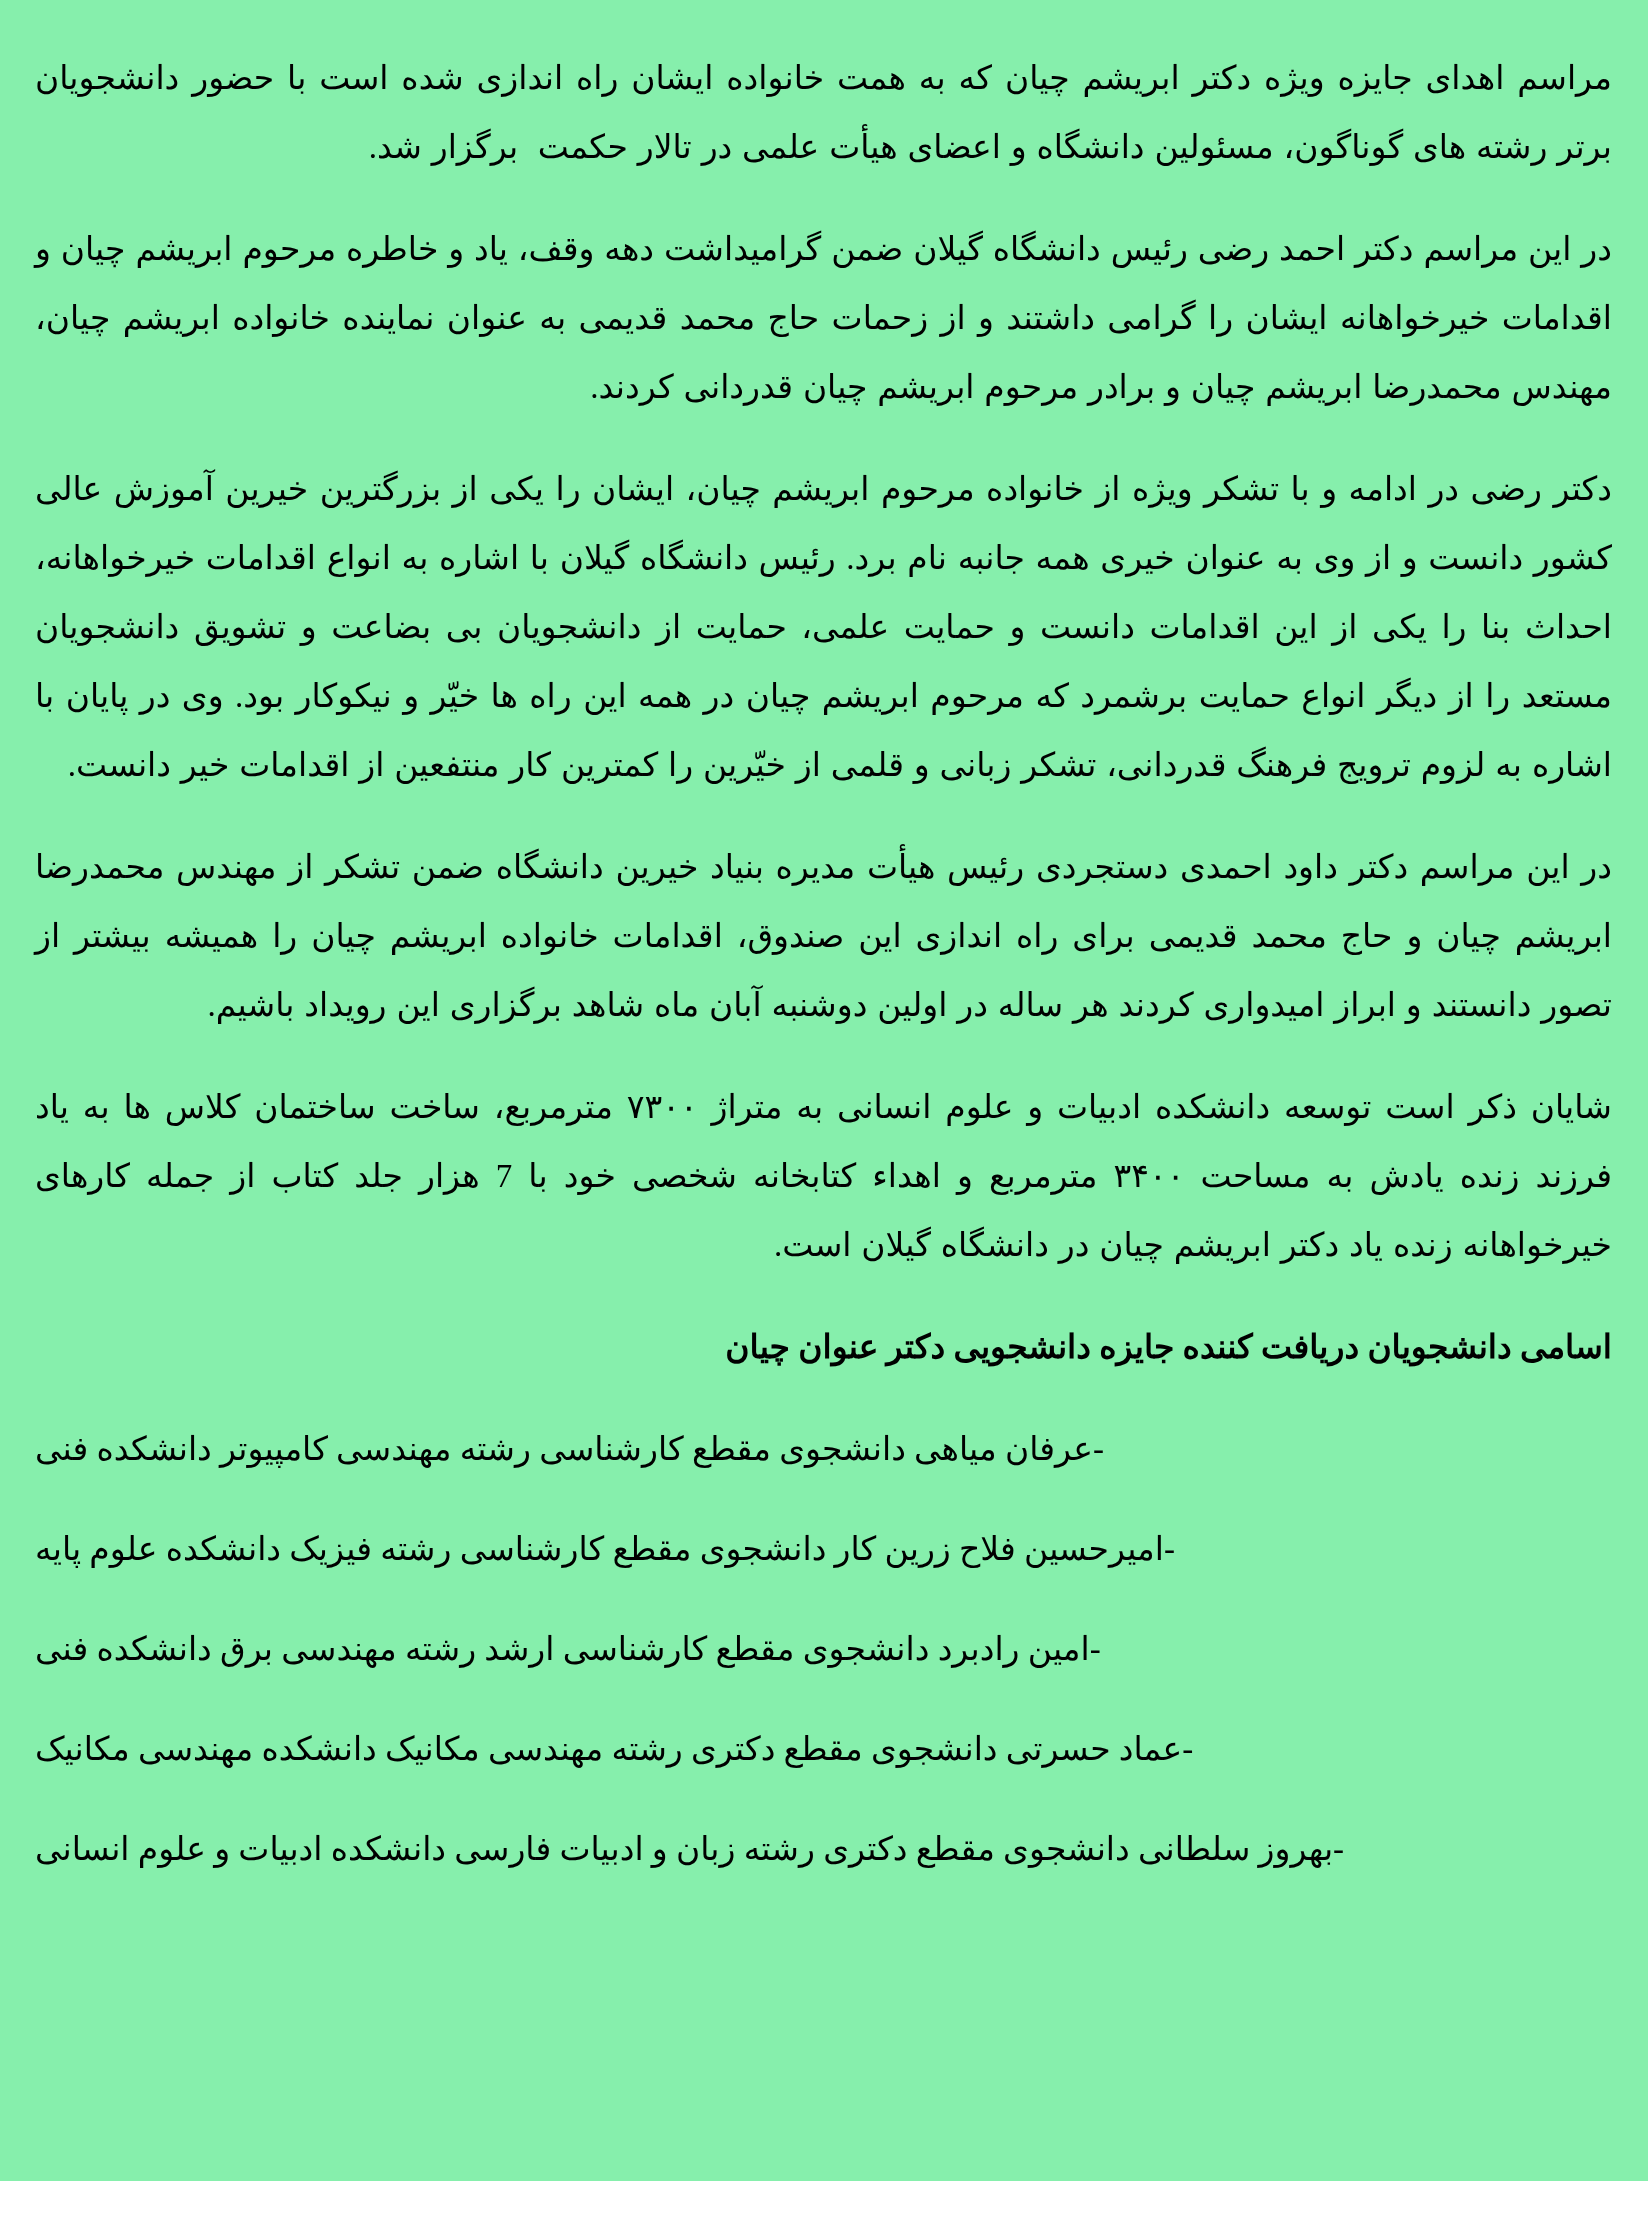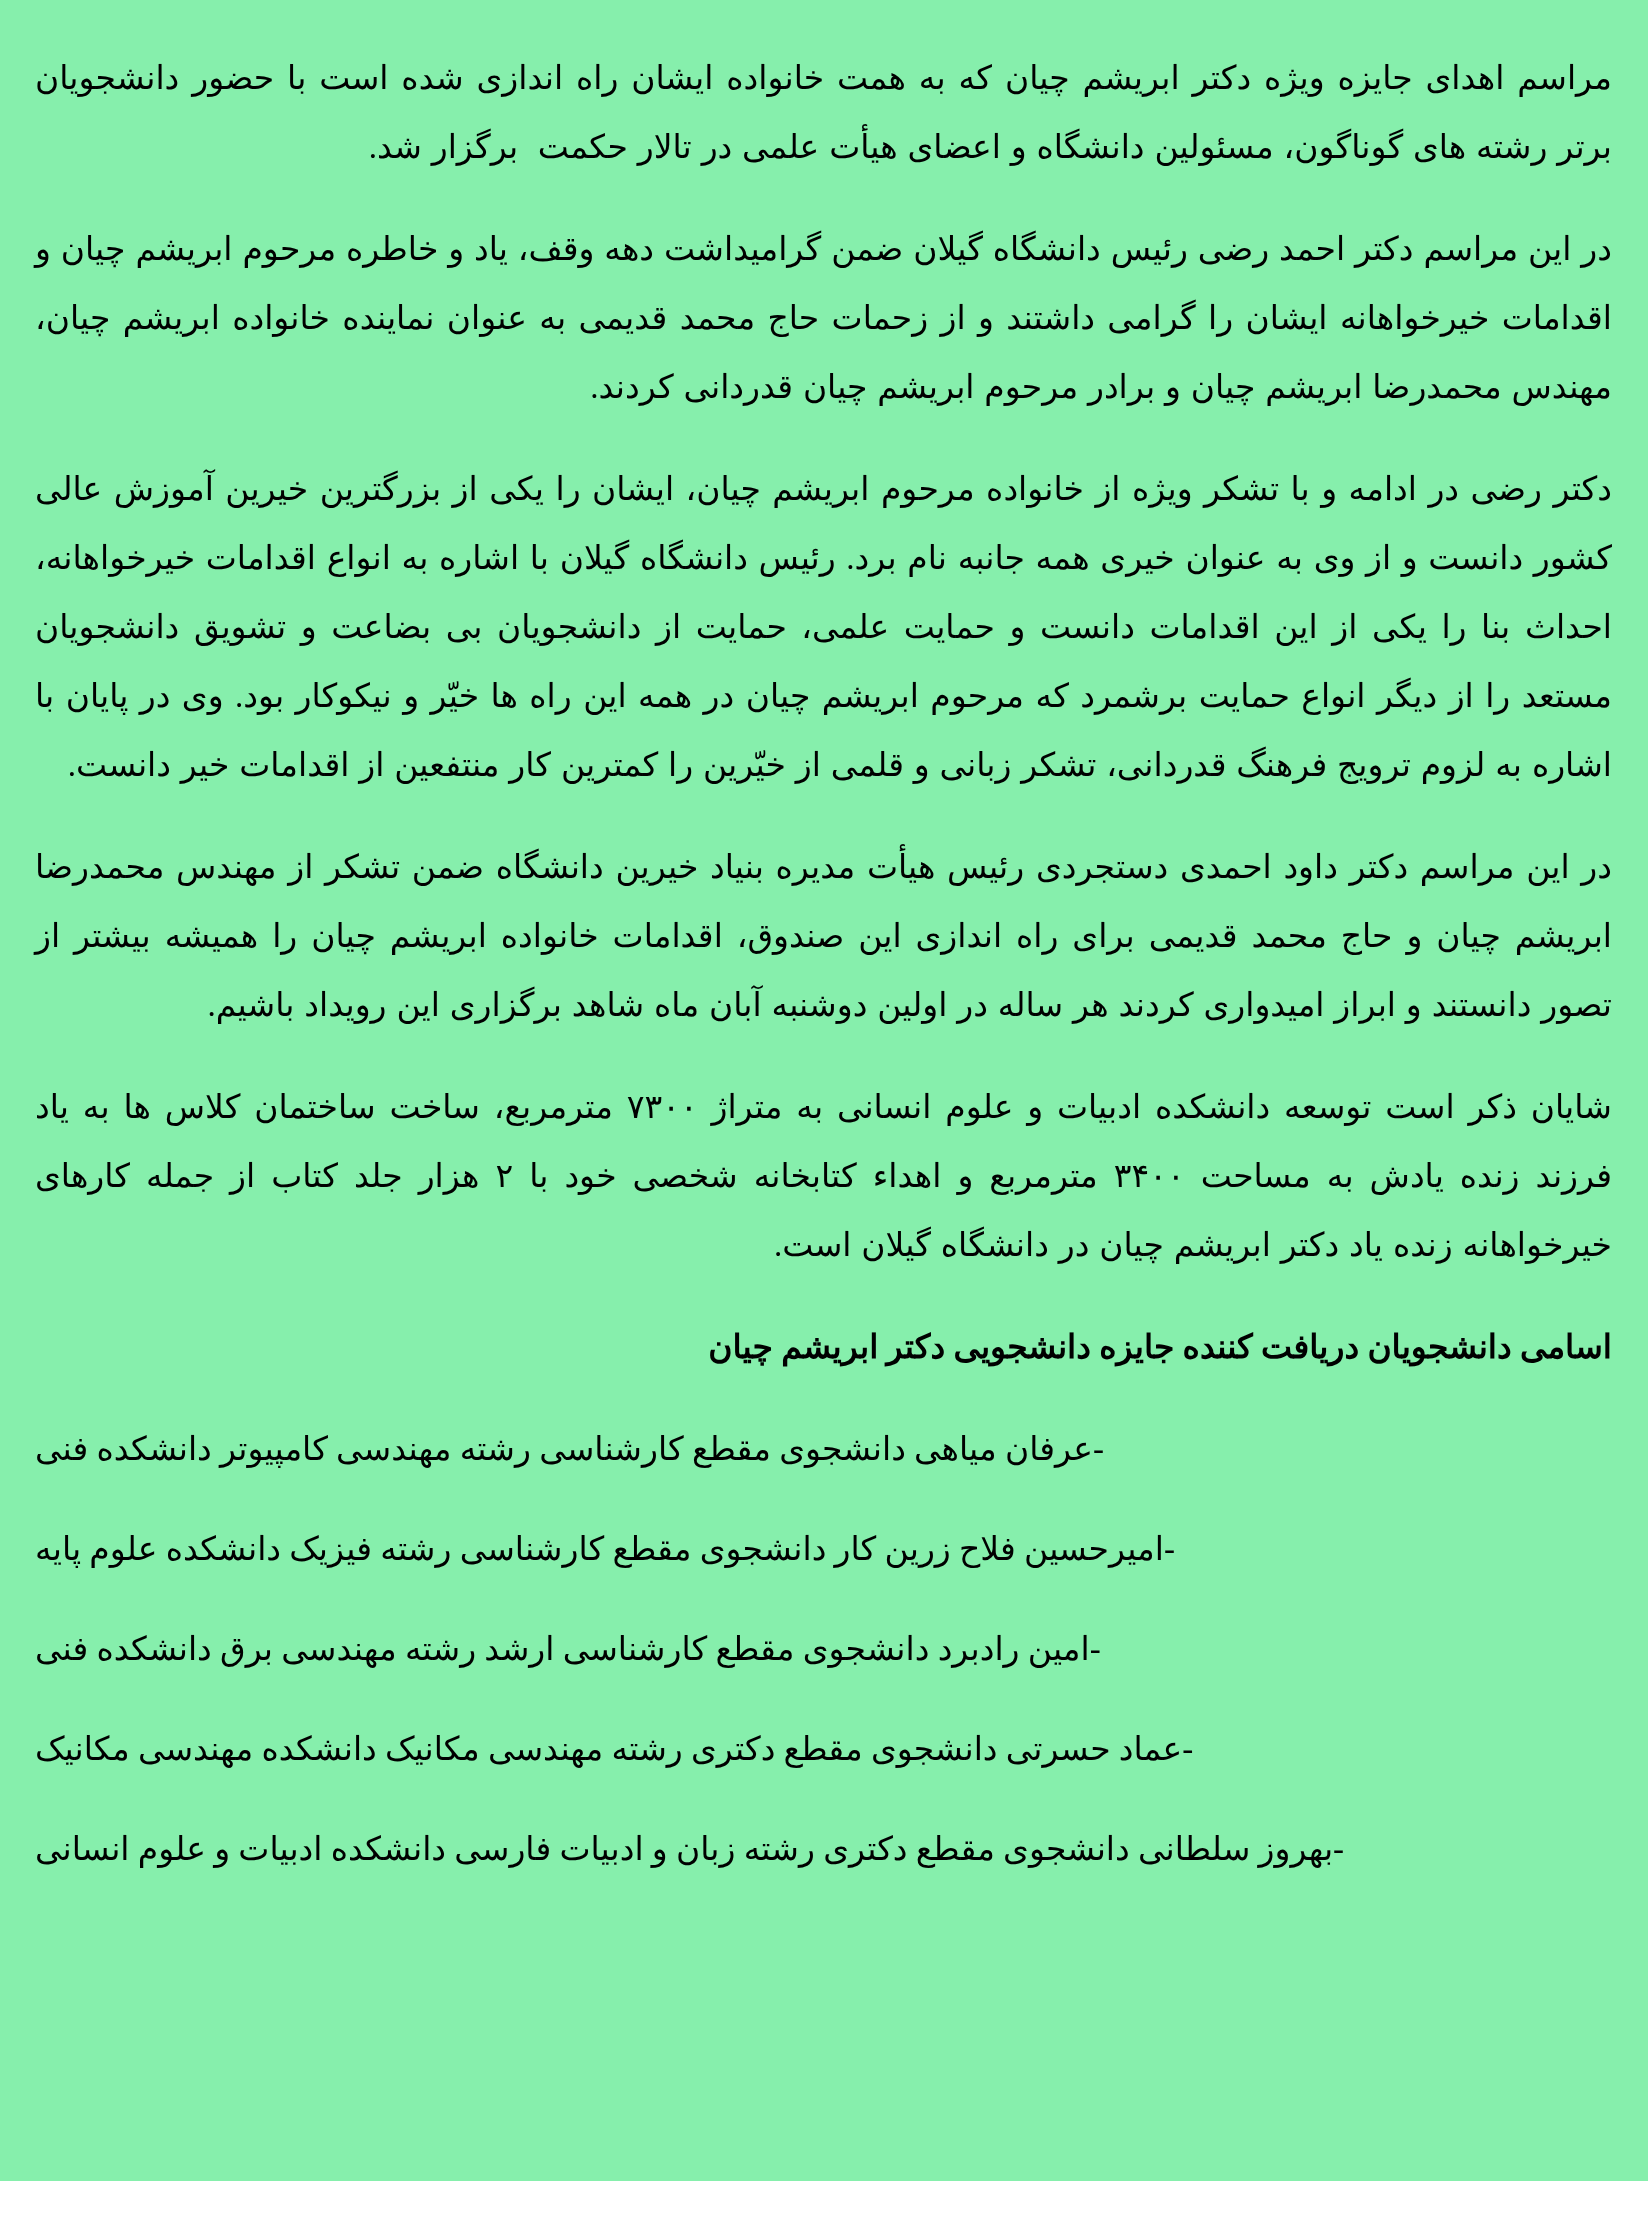--- a/index.html
+++ b/index.html
@@ -45,23 +45,23 @@
 
   <p class="para">مراسم اهدای جایزه ویژه دکتر ابریشم چیان که به همت خانواده ایشان راه اندازی شده است با حضور دانشجویان برتر رشته های گوناگون، مسئولین دانشگاه و اعضای هیأت علمی در تالار حکمت&nbsp; برگزار شد.</p>
 
   <p class="para">در این مراسم دکتر احمد رضی رئیس دانشگاه گیلان ضمن گرامیداشت دهه وقف، یاد و خاطره مرحوم ابریشم چیان و اقدامات خیرخواهانه ایشان را گرامی داشتند و از زحمات حاج محمد قدیمی به عنوان نماینده خانواده ابریشم چیان، مهندس محمدرضا ابریشم چیان و برادر مرحوم ابریشم چیان قدردانی کردند.</p>
 
   <p class="para">دکتر رضی در ادامه و با تشکر ویژه از خانواده مرحوم ابریشم چیان، ایشان را یکی از بزرگترین خیرین آموزش عالی کشور دانست و از وی به عنوان خیری همه جانبه نام برد. رئیس دانشگاه گیلان با اشاره به انواع اقدامات خیرخواهانه، احداث بنا را یکی از این اقدامات دانست و حمایت علمی، حمایت از دانشجویان بی بضاعت و تشویق دانشجویان مستعد را از دیگر انواع حمایت برشمرد که مرحوم ابریشم چیان در همه این راه ها خیّر و نیکوکار بود. وی در پایان با اشاره به لزوم ترویج فرهنگ قدردانی، تشکر زبانی و قلمی از خیّرین را کمترین کار منتفعین از اقدامات خیر دانست.</p>
 
   <p class="para">در این مراسم دکتر داود احمدی دستجردی رئیس هیأت مدیره بنیاد خیرین دانشگاه ضمن تشکر از مهندس محمدرضا ابریشم چیان و حاج محمد قدیمی برای راه اندازی این صندوق، اقدامات خانواده ابریشم چیان را همیشه بیشتر از تصور دانستند و ابراز امیدواری کردند هر ساله در اولین دوشنبه آبان ماه شاهد برگزاری این رویداد باشیم.</p>
 
 
-  <p class="para">شایان ذکر است توسعه دانشکده ادبیات و علوم انسانی به متراژ ۷۳۰۰ مترمربع، ساخت ساختمان کلاس ها به یاد فرزند زنده یادش به مساحت ۳۴۰۰ مترمربع و اهداء کتابخانه شخصی خود با ۲ هزار جلد کتاب از جمله کارهای خیرخواهانه زنده یاد دکتر ابریشم چیان در دانشگاه گیلان است.</p>
+  <p class="para">شایان ذکر است توسعه دانشکده ادبیات و علوم انسانی به متراژ ۷۳۰۰ مترمربع، ساخت ساختمان کلاس ها به یاد فرزند زنده یادش به مساحت ۳۴۰۰ مترمربع و اهداء کتابخانه شخصی خود با 7 هزار جلد کتاب از جمله کارهای خیرخواهانه زنده یاد دکتر ابریشم چیان در دانشگاه گیلان است.</p>
 
-  <p class="recipients-heading">اسامی دانشجویان دریافت کننده جایزه دانشجویی دکتر ابریشم چیان</p>
+  <p class="recipients-heading">اسامی دانشجویان دریافت کننده جایزه دانشجویی دکتر عنوان چیان</p>
 
   <p class="recipient">-عرفان میاهی دانشجوی مقطع کارشناسی رشته مهندسی کامپیوتر دانشکده فنی</p>
 
   <p class="recipient">-امیرحسین فلاح زرین کار دانشجوی مقطع کارشناسی رشته فیزیک دانشکده علوم پایه</p>
 
   <p class="recipient">-امین رادبرد دانشجوی مقطع کارشناسی ارشد رشته مهندسی برق دانشکده فنی</p>
 
 
   <p class="recipient">-عماد حسرتی دانشجوی مقطع دکتری رشته مهندسی مکانیک دانشکده مهندسی مکانیک</p>
 

